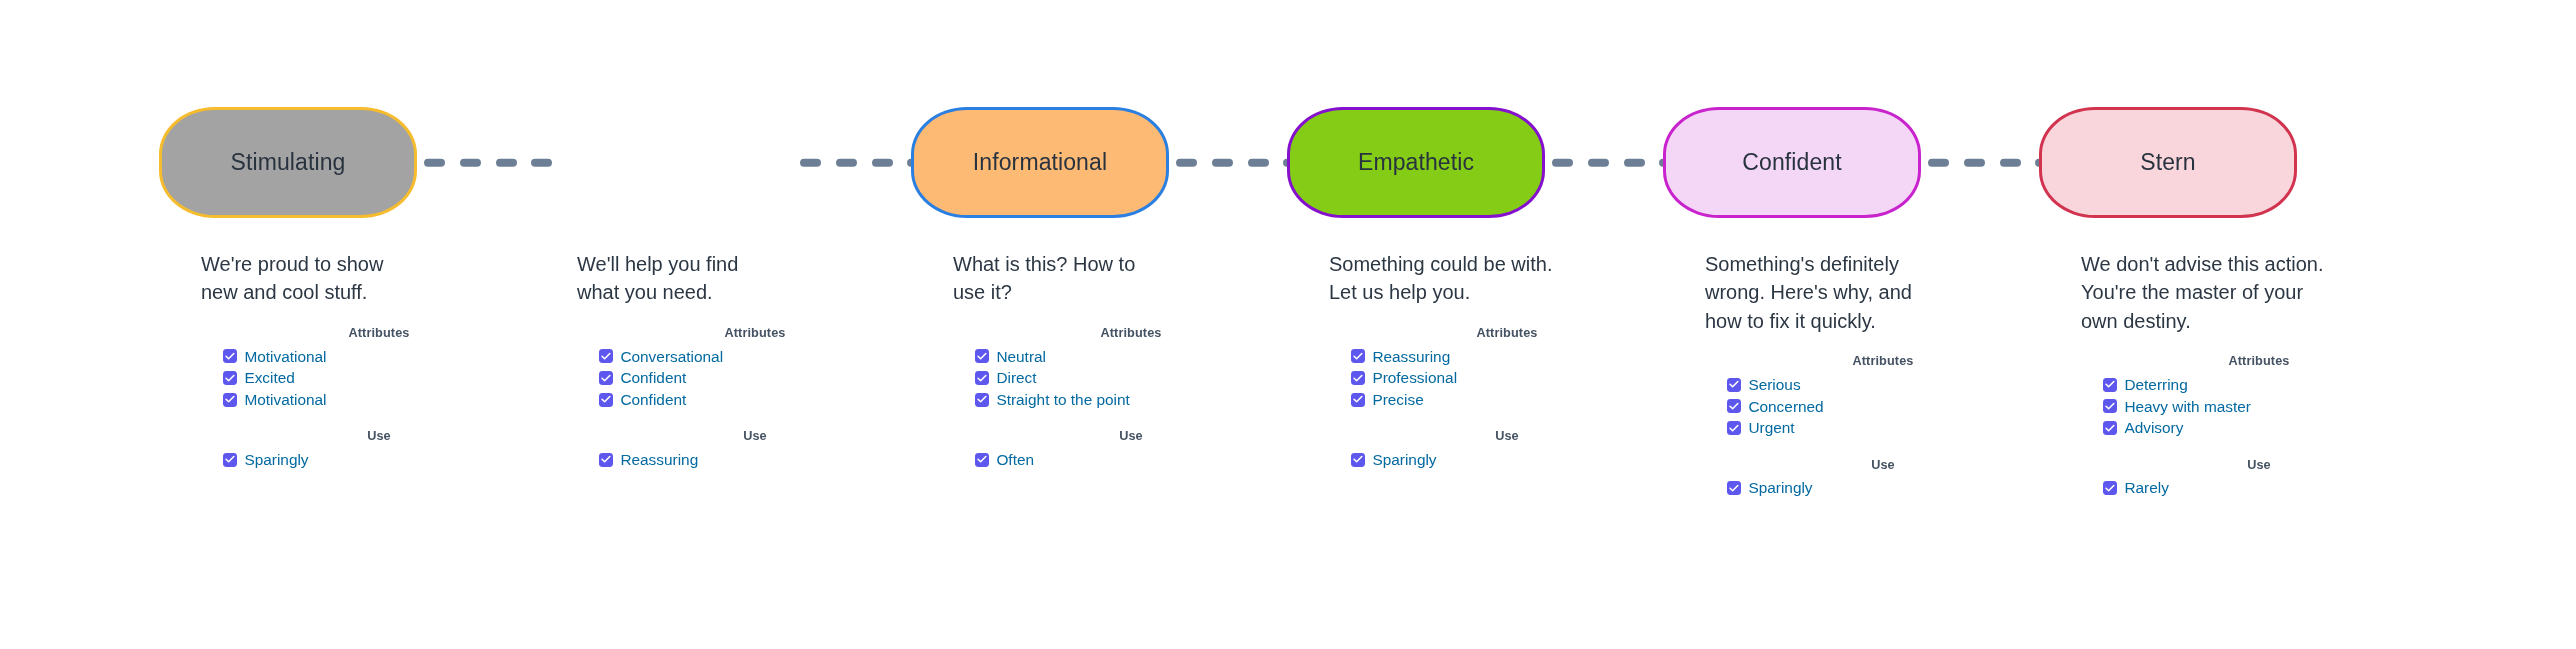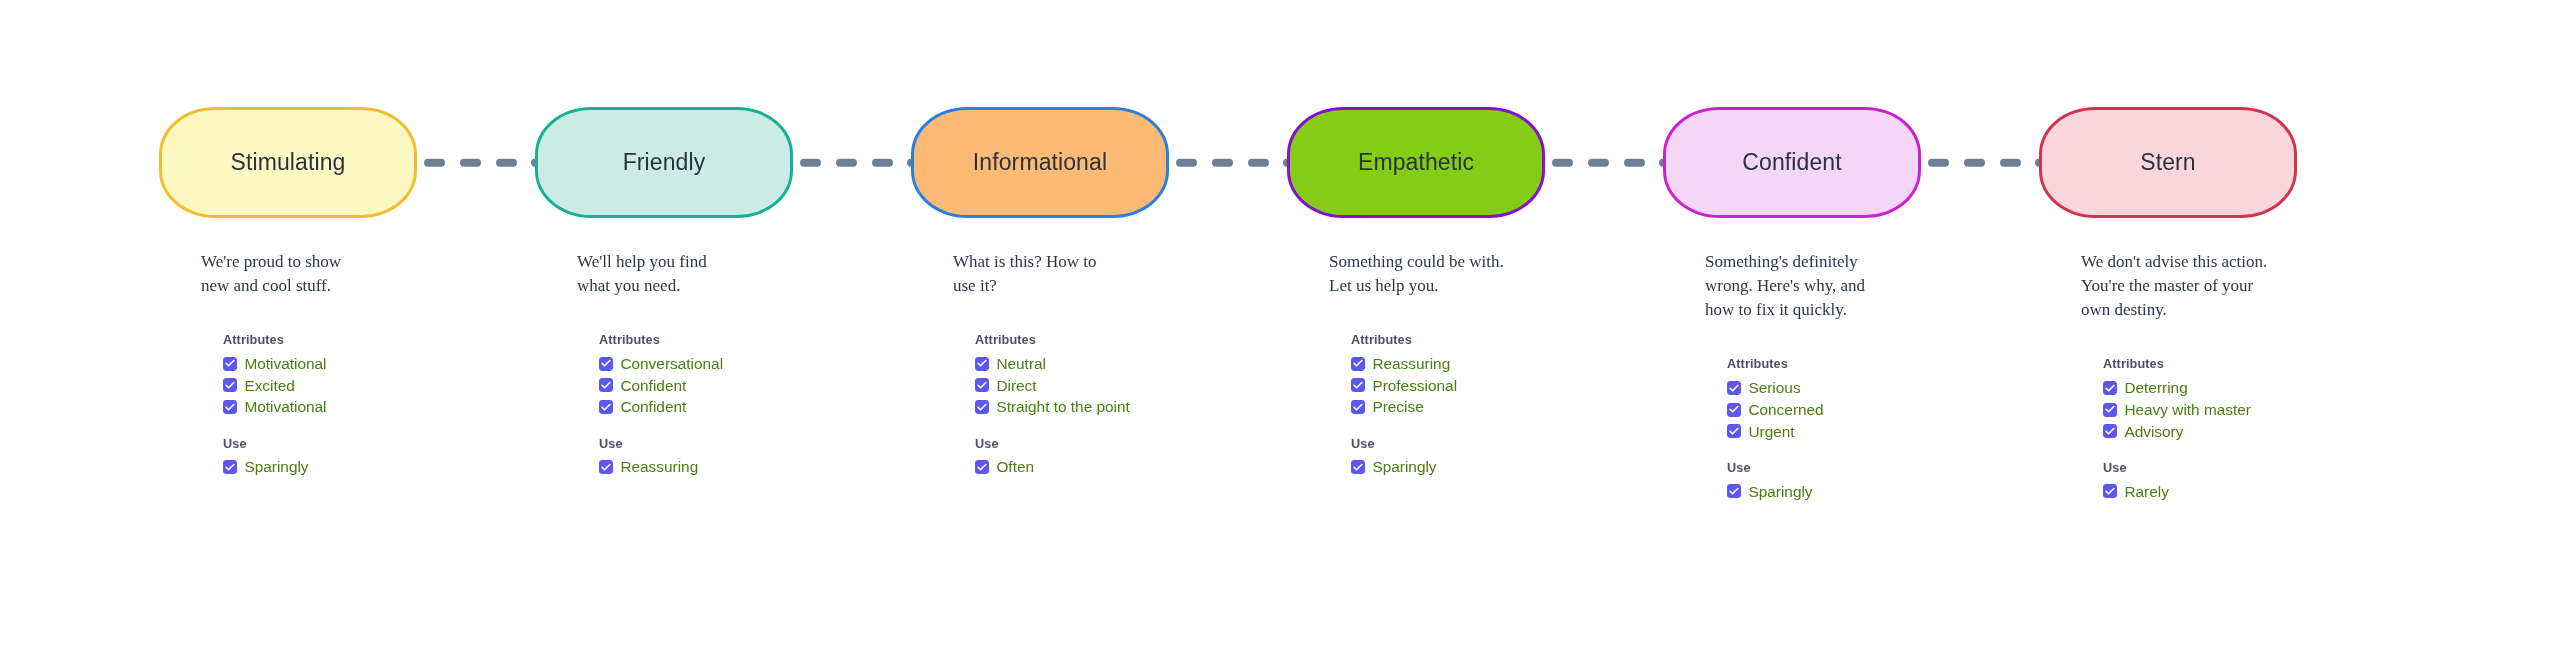--- a/index.html
+++ b/index.html
@@ -82,30 +82,30 @@
     border-radius: 4.7px;
     background: #6d7f95;
     flex: 0 0 21px;
   }
 
   
   .desc {
     margin-top: 32px;
     margin-left: 42px;
     width: 265px;
-    font-size: 17px;
+    font-size: 20px;
     line-height: 1.42;
     color: #2c3744;
     white-space: pre-line;
-    font-family: Liberation Serif, serif;
   }
 
   .lists {
-    margin-top: 35px;
+    margin-top: 19px;
     margin-left: 64px;
+    text-align: center;
   }
 
   .list-head {
     font-size: 12.7px;
     font-weight: 700;
     color: #455263;
     letter-spacing: 0.1px;
     margin-bottom: 6px;
   }
 
@@ -133,33 +133,33 @@
     position: absolute;
     left: 2px;
     top: 2.7px;
     width: 10px;
     height: 8.7px;
     display: block;
   }
 
   .check-label {
     font-size: 15.4px;
-    color: #4d7c0f;
+    color: #0369a1;
     line-height: 1;
     white-space: nowrap;
   }
 </style>
 </head>
 <body>
 
 <div class="canvas">
   <div class="tone-row" id="tone-row">
   <div class="tone-col">
     <div class="pill-wrap">
-      <div class="pill" style="background: #fef9c3; border-color: rgb(245, 189, 46); text-align: center;">
+      <div class="pill" style="background: #a3a3a3; border-color: rgb(245, 189, 46); text-align: center;">
         <span class="pill-label">Stimulating</span>
       </div>
       <div class="connector">
         <span class="dash" style="background: rgb(109, 127, 149);"></span>
         <span class="dash" style="background: rgb(109, 127, 149);"></span>
         <span class="dash" style="background: rgb(109, 127, 149);"></span>
         <span class="dash" style="background: rgb(109, 127, 149);"></span>
       </div>
     </div>
     <div class="desc">We're proud to show
@@ -205,23 +205,20 @@
                 </span>
                 <span class="check-label">Sparingly</span>
               </div>
             </div>
       </div>
     </div>
   </div>
 
   <div class="tone-col">
     <div class="pill-wrap">
-      <div class="pill" style="background: rgb(204, 235, 229); border-color: rgb(24, 177, 147);">
-        <span class="pill-label">Friendly</span>
-      </div>
       <div class="connector">
         <span class="dash" style="background: rgb(109, 127, 149);"></span>
         <span class="dash" style="background: rgb(109, 127, 149);"></span>
         <span class="dash" style="background: rgb(109, 127, 149);"></span>
         <span class="dash" style="background: rgb(109, 127, 149);"></span>
       </div>
     </div>
     <div class="desc">We'll help you find
 what you need.</div>
     <div class="lists">

